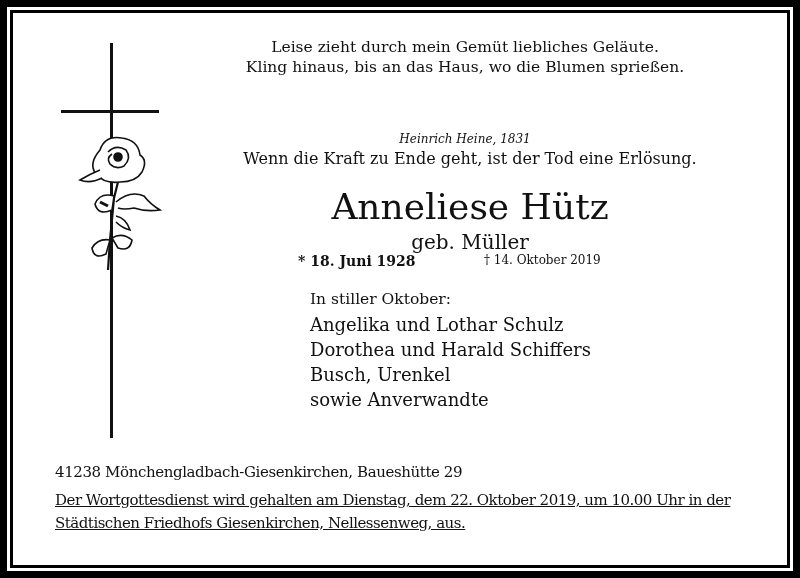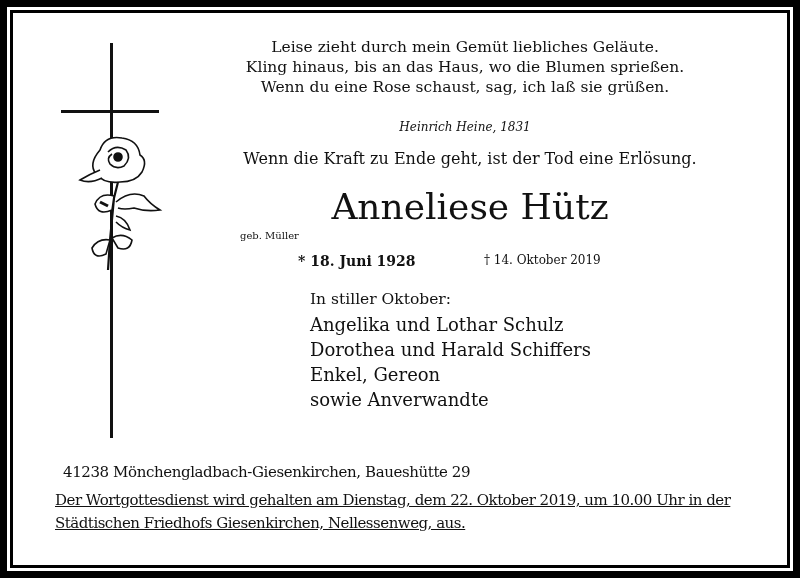--- a/index.html
+++ b/index.html
@@ -4,29 +4,29 @@
 <style>
   html, body { margin:0; padding:0; }
   body { width:800px; height:578px; background:#fff; position:relative; overflow:hidden;
          font-family:"DejaVu Serif", "Liberation Serif", serif; color:#111; }
   .frame-outer { position:absolute; left:0; top:0; width:800px; height:578px; box-sizing:border-box;
                  border:7px solid #000; }
   .frame-inner { position:absolute; left:10px; top:10px; right:10px; bottom:10px; box-sizing:border-box;
                  border:3px solid #000; }
   .txt { position:absolute; white-space:nowrap; }
   .poem { left:240px; top:37px; width:450px; text-align:center; font-size:15.5px; line-height:20px; }
-  .author { left:240px; top:120px; width:450px; text-align:center; font-size:12px; font-style:italic; }
+  .author { left:240px; top:132px; width:450px; text-align:center; font-size:12px; font-style:italic; }
   .motto { left:232px; top:149px; width:476px; text-align:center; font-size:16px; }
   .name { left:240px; top:182px; width:460px; text-align:center; font-size:36px; line-height:50px; }
-  .maiden { left:240px; top:230px; width:460px; font-size:10px; }
+  .maiden { left:240px; top:230px; width:460px; text-align:center; font-size:20px; }
   .born { left:298px; top:253px; font-size:14px;font-weight:bold; }
   .died { left:484px; top:253px; font-size:12px; }
   .mourn-label { left:310px; top:290px; font-size:15.5px; }
   .mourners { left:310px; top:312px; font-size:18px; line-height:25px; }
-  .address { left:55px; top:463px; font-size:15px; letter-spacing:-0.4px;margin-left:8px; }
+  .address { left:55px; top:463px; font-size:15px; letter-spacing:-0.4px; }
   .service { left:55px; top:489px; font-size:15px; line-height:23px; letter-spacing:-0.5px;text-decoration:underline; }
   .cross-v { position:absolute; left:110px; top:43px; width:3px; height:395px; background:#111; }
   .cross-h { position:absolute; left:61px; top:110px; width:98px; height:3px; background:#111; }
   .rose { position:absolute; left:60px; top:130px; width:110px; height:150px; }
 </style>
 </head>
 <body>
 
 <div class="frame-outer"></div>
 <div class="frame-inner"></div>
@@ -47,36 +47,35 @@
       <path d="M56 86 Q66 88 70 100 Q62 98 56 92" fill="#fff"></path>
       <path d="M50 110 Q38 108 32 118 Q34 130 46 124 Z" fill="#fff"></path>
       <path d="M52 108 Q62 102 72 110 Q70 122 58 118 Z" fill="#fff"></path>
     </g>
   </svg>
 </div>
 
 <div class="txt poem">
   <div>Leise zieht durch mein Gemüt liebliches Geläute.</div>
   <div>Kling hinaus, bis an das Haus, wo die Blumen sprießen.</div>
-  <div>Wenn du eine Rose schaust, sag, ich laß sie grüßen.</div>
 </div>
 <div class="txt author">Heinrich Heine, 1831</div>
 
 <div class="txt motto">Wenn die Kraft zu Ende geht, ist der Tod eine Erlösung.</div>
 
 <div class="txt name">Anneliese Hütz</div>
 <div class="txt maiden">geb. Müller</div>
 <div class="txt born">* 18. Juni 1928</div>
 <div class="txt died">† 14. Oktober 2019</div>
 
 <div class="txt mourn-label">In stiller Oktober:</div>
 <div class="txt mourners">
   <div>Angelika und Lothar Schulz</div>
   <div>Dorothea und Harald Schiffers</div>
-  <div>Enkel, Gereon</div>
+  <div>Busch, Urenkel</div>
   <div>sowie Anverwandte</div>
 </div>
 
 <div class="txt address">41238 Mönchengladbach-Giesenkirchen, Baueshütte 29</div>
 <div class="txt service">
   <div>Der Wortgottesdienst wird gehalten am Dienstag, dem 22. Oktober 2019, um 10.00 Uhr in der</div>
   <div>Städtischen Friedhofs Giesenkirchen, Nellessenweg, aus.</div>
 </div>
 
 </body></html>

